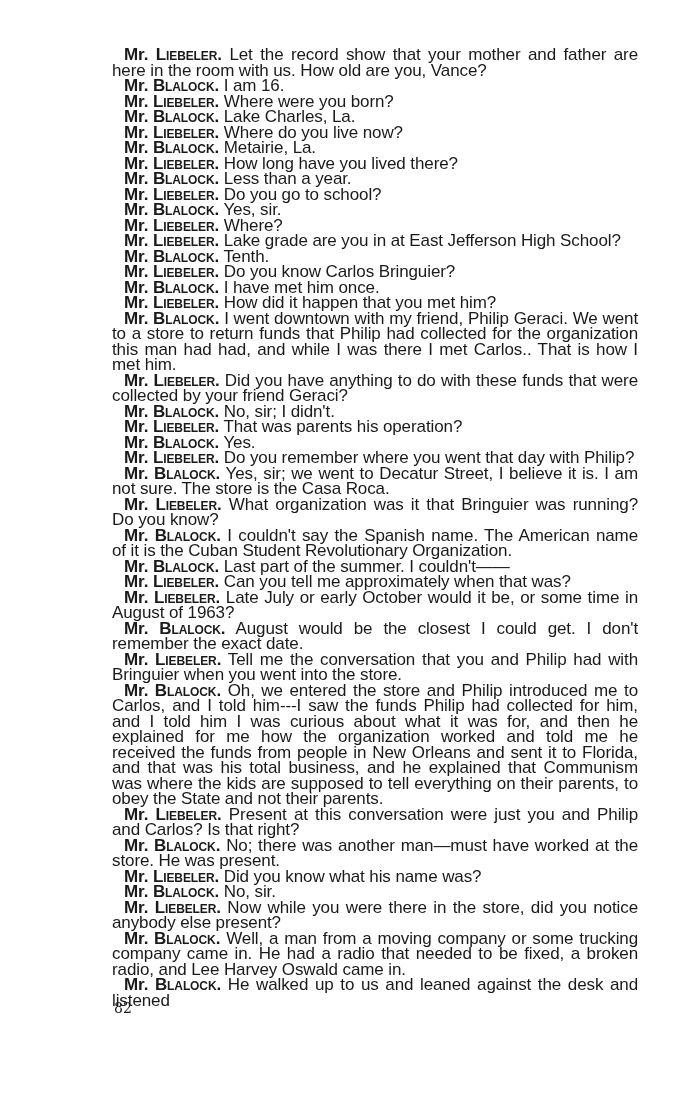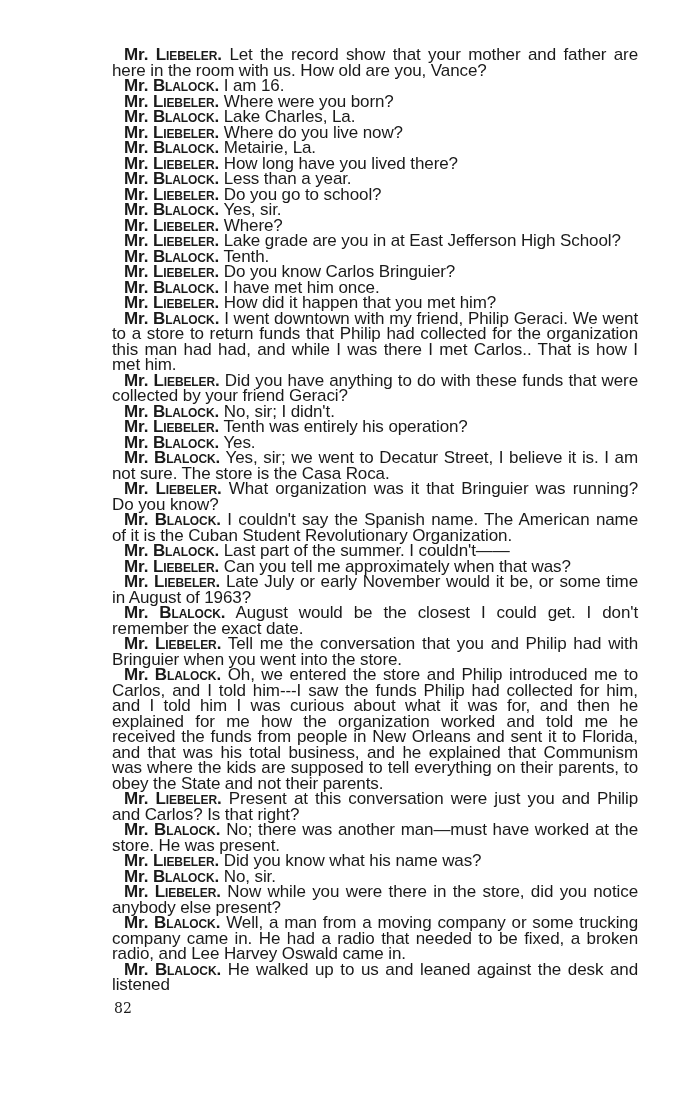--- a/index.html
+++ b/index.html
@@ -52,28 +52,29 @@
     <p class="para"><span class="speaker"><span>Mr.</span> <span class="sc">Blalock.</span></span> <span>Yes, sir.</span></p>
     <p class="para"><span class="speaker"><span>Mr.</span> <span class="sc">Liebeler.</span></span> <span>Where?</span></p>
     <p class="para"><span class="speaker"><span>Mr.</span> <span class="sc">Liebeler.</span></span> <span>Lake grade are you in at East Jefferson High School?</span></p>
     <p class="para"><span class="speaker"><span>Mr.</span> <span class="sc">Blalock.</span></span> <span>Tenth.</span></p>
     <p class="para"><span class="speaker"><span>Mr.</span> <span class="sc">Liebeler.</span></span> <span>Do you know Carlos Bringuier?</span></p>
     <p class="para"><span class="speaker"><span>Mr.</span> <span class="sc">Blalock.</span></span> <span>I have met him once.</span></p>
     <p class="para"><span class="speaker"><span>Mr.</span> <span class="sc">Liebeler.</span></span> <span>How did it happen that you met him?</span></p>
     <p class="para"><span class="speaker"><span>Mr.</span> <span class="sc">Blalock.</span></span> <span>I went downtown with my friend, Philip Geraci.  We went to a store to return funds that Philip had collected for the organization this man had had, and while I was there I met Carlos..  That is how I met him.</span></p>
     <p class="para"><span class="speaker"><span>Mr.</span> <span class="sc">Liebeler.</span></span> <span>Did you have anything to do with these funds that were collected by your friend Geraci?</span></p>
     <p class="para"><span class="speaker"><span>Mr.</span> <span class="sc">Blalock.</span></span> <span>No, sir; I didn't.</span></p>
-    <p class="para"><span class="speaker"><span>Mr.</span> <span class="sc">Liebeler.</span></span> <span>Tenth was entirely his operation?</span></p>
+    <p class="para"><span class="speaker"><span>Mr.</span> <span class="sc">Liebeler.</span></span> <span>That was parents his operation?</span></p>
     <p class="para"><span class="speaker"><span>Mr.</span> <span class="sc">Blalock.</span></span> <span>Yes.</span></p>
+    <p class="para"><span class="speaker"><span>Mr.</span> <span class="sc">Liebeler.</span></span> <span>Do you remember where you went that day with Philip?</span></p>
     <p class="para"><span class="speaker"><span>Mr.</span> <span class="sc">Blalock.</span></span> <span>Yes, sir; we went to Decatur Street, I believe it is.  I am not sure.  The store is the Casa Roca.</span></p>
     <p class="para"><span class="speaker"><span>Mr.</span> <span class="sc">Liebeler.</span></span> <span>What organization was it that Bringuier was running?  Do you know?</span></p>
     <p class="para"><span class="speaker"><span>Mr.</span> <span class="sc">Blalock.</span></span> <span>I couldn't say the Spanish name.  The American name of it is the Cuban Student Revolutionary Organization.</span></p>
     <p class="para"><span class="speaker"><span>Mr.</span> <span class="sc">Blalock.</span></span> <span>Last part of the summer.  I couldn't——</span></p>
     <p class="para"><span class="speaker"><span>Mr.</span> <span class="sc">Liebeler.</span></span> <span>Can you tell me approximately when that was?</span></p>
-    <p class="para"><span class="speaker"><span>Mr.</span> <span class="sc">Liebeler.</span></span> <span>Late July or early November would it be, or some time in August of 1963?</span></p>
+    <p class="para"><span class="speaker"><span>Mr.</span> <span class="sc">Liebeler.</span></span> <span>Late July or early October would it be, or some time in August of 1963?</span></p>
     <p class="para"><span class="speaker"><span>Mr.</span> <span class="sc">Blalock.</span></span> <span>August would be the closest I could get.  I don't remember the exact date.</span></p>
     <p class="para"><span class="speaker"><span>Mr.</span> <span class="sc">Liebeler.</span></span> <span>Tell me the conversation that you and Philip had with Bringuier when you went into the store.</span></p>
     <p class="para"><span class="speaker"><span>Mr.</span> <span class="sc">Blalock.</span></span> <span>Oh, we entered the store and Philip introduced me to Carlos, and I told him---I saw the funds Philip had collected for him, and I told him I was curious about what it was for, and then he explained for me how the organization worked and told me he received the funds from people in New Orleans and sent it to Florida, and that was his total business, and he explained that Communism was where the kids are supposed to tell everything on their parents, to obey the State and not their parents.</span></p>
     <p class="para"><span class="speaker"><span>Mr.</span> <span class="sc">Liebeler.</span></span> <span>Present at this conversation were just you and Philip and Carlos?  Is that right?</span></p>
     <p class="para"><span class="speaker"><span>Mr.</span> <span class="sc">Blalock.</span></span> <span>No; there was another man—must have worked at the store. He was present.</span></p>
     <p class="para"><span class="speaker"><span>Mr.</span> <span class="sc">Liebeler.</span></span> <span>Did you know what his name was?</span></p>
     <p class="para"><span class="speaker"><span>Mr.</span> <span class="sc">Blalock.</span></span> <span>No, sir.</span></p>
     <p class="para"><span class="speaker"><span>Mr.</span> <span class="sc">Liebeler.</span></span> <span>Now while you were there in the store, did you notice anybody else present?</span></p>
     <p class="para"><span class="speaker"><span>Mr.</span> <span class="sc">Blalock.</span></span> <span>Well, a man from a moving company or some trucking company came in.  He had a radio that needed to be fixed, a broken radio, and Lee Harvey Oswald came in.</span></p>
     <p class="para"><span class="speaker"><span>Mr.</span> <span class="sc">Blalock.</span></span> <span>He walked up to us and leaned against the desk and listened</span></p>

